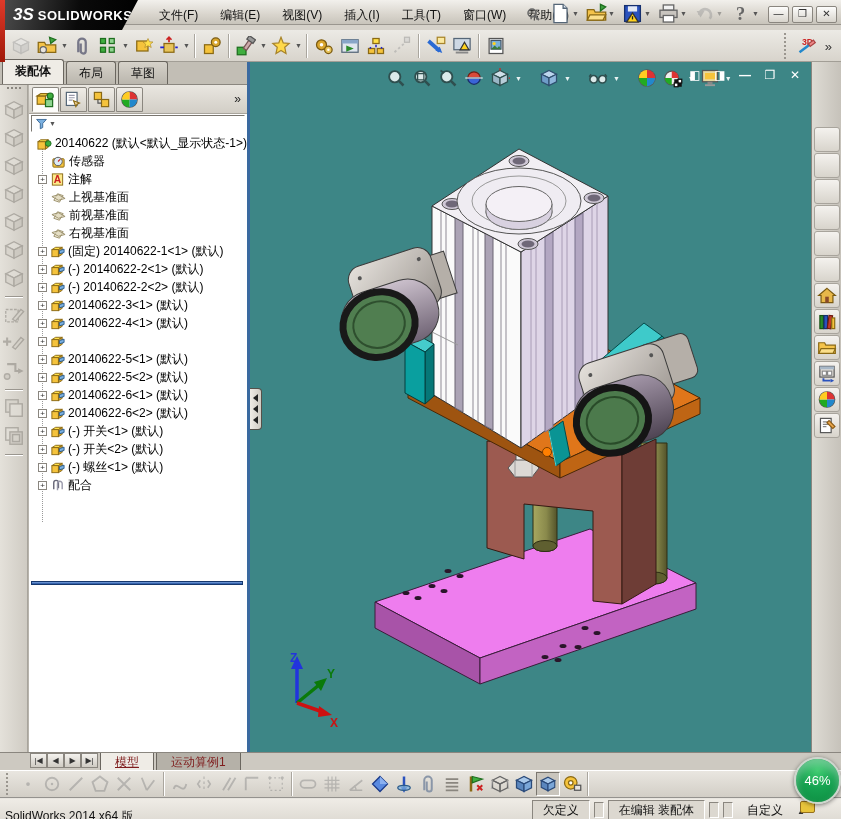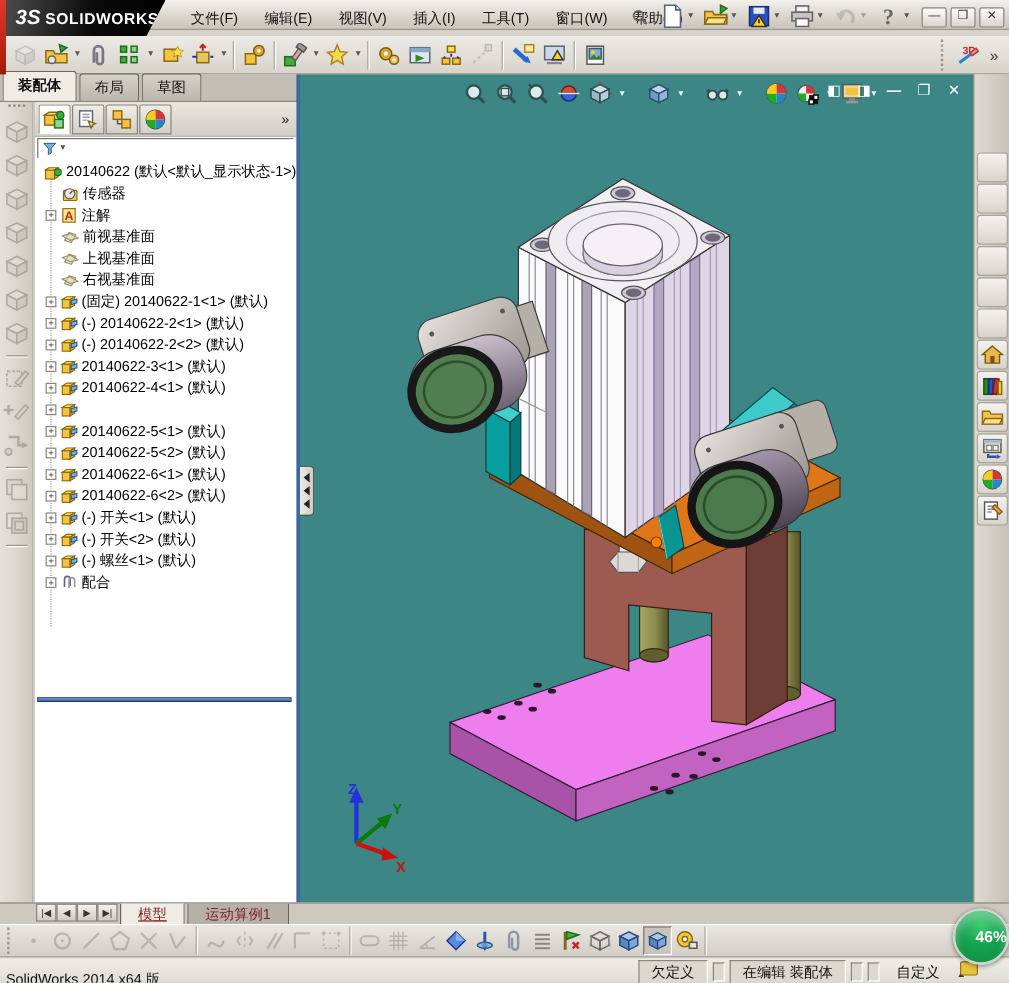--- a/index.html
+++ b/index.html
@@ -100,21 +100,21 @@
   #status .left { padding-left:5px; color:#111; }
   #scells { position:absolute; right:26px; top:2px; display:flex; gap:4px; align-items:center; height:18px; }
   .cell { border:1px solid; border-color:#8a867f #fff #fff #8a867f; padding:1px 10px; color:#111; background:#dcd8d0; white-space:nowrap; }
   .cell.small { width:10px; padding:1px 2px; height:16px; }
   .uparrow { font-size:8px; color:#333; margin-left:14px; }
 
   
   #badge { position:absolute; left:794px; top:757px; width:47px; height:47px; border-radius:50%;
     background:radial-gradient(circle at 50% 28%, #3ecb70 0%, #16a351 45%, #0b8a3f 100%);
     border:2px solid #cdd6cd; box-shadow:0 1px 4px rgba(0,0,0,.5), inset 0 6px 8px rgba(255,255,255,.35);
-    color:#fff; font-weight:bold; font-size:13px; display:flex; align-items:center; justify-content:flex-end; z-index:50; }
+    color:#fff; font-weight:normal; font-size:13px; display:flex; align-items:center; justify-content:center; z-index:50; }
   #yellowicon { position:absolute; left:800px; top:801px; width:15px; height:12px; background:#e8c43c; border:1px solid #96701d; border-radius:2px; z-index:40; }
 </style>
 </head>
 <body>
 
 <div id="redstripe"></div>
 <div id="titlebar">
   <div id="logo">
     <span class="mark">3S</span>
     <span class="brand">SOLIDWORKS</span>
@@ -529,32 +529,32 @@
   </div>
 
   <div class="trow child">
     <span class="noplus"></span>
     <span class="ic">
             <svg viewBox="0 0 16 16" xmlns="http://www.w3.org/2000/svg">
               <polygon points="3,11 7,4 13,6 9,13" fill="#efe8d0" fill-opacity=".8" stroke="#9a8f6a"></polygon>
               <polygon points="1,7 8,5 15,9 8,11" fill="#dcd4b8" fill-opacity=".6" stroke="#9a8f6a"></polygon>
             </svg>
           </span>
-    <span class="lbl">前视基准面</span>
+    <span class="lbl">上视基准面</span>
   </div>
 
   <div class="trow child">
     <span class="noplus"></span>
     <span class="ic">
             <svg viewBox="0 0 16 16" xmlns="http://www.w3.org/2000/svg">
               <polygon points="3,11 7,4 13,6 9,13" fill="#efe8d0" fill-opacity=".8" stroke="#9a8f6a"></polygon>
               <polygon points="1,7 8,5 15,9 8,11" fill="#dcd4b8" fill-opacity=".6" stroke="#9a8f6a"></polygon>
             </svg>
           </span>
-    <span class="lbl">上视基准面</span>
+    <span class="lbl">前视基准面</span>
   </div>
 
   <div class="trow child">
     <span class="noplus"></span>
     <span class="ic">
             <svg viewBox="0 0 16 16" xmlns="http://www.w3.org/2000/svg">
               <polygon points="3,11 7,4 13,6 9,13" fill="#efe8d0" fill-opacity=".8" stroke="#9a8f6a"></polygon>
               <polygon points="1,7 8,5 15,9 8,11" fill="#dcd4b8" fill-opacity=".6" stroke="#9a8f6a"></polygon>
             </svg>
           </span>

